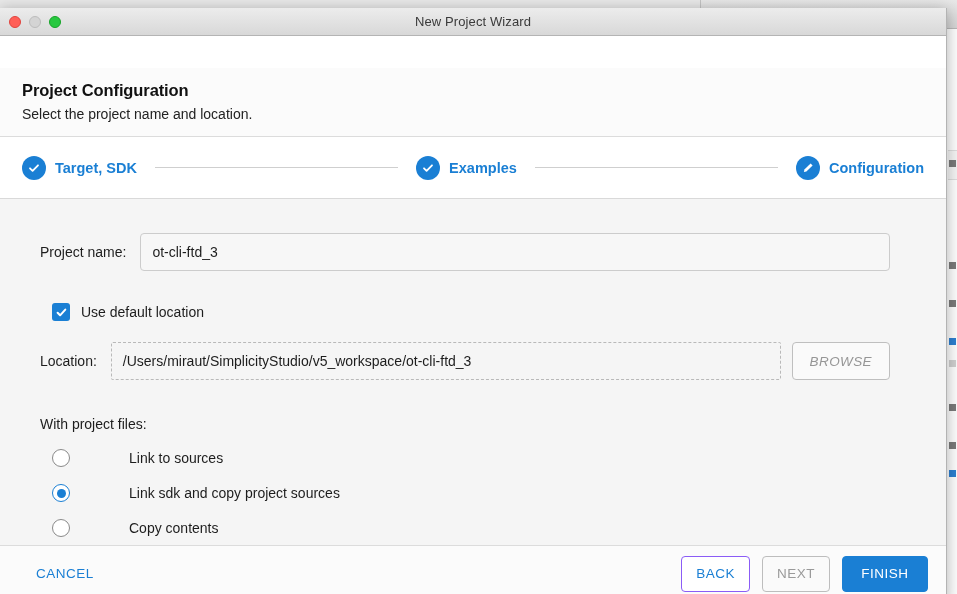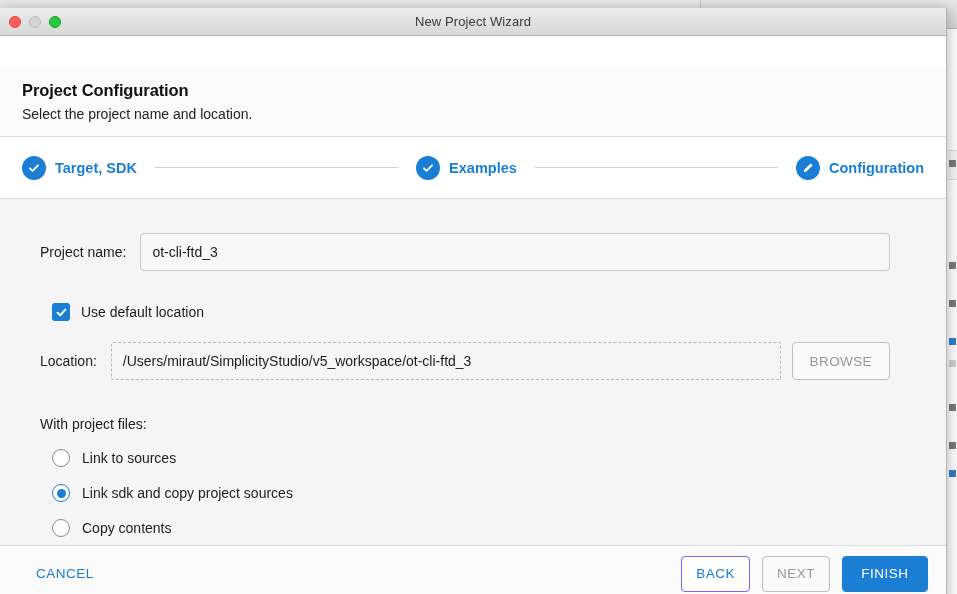--- a/index.html
+++ b/index.html
@@ -243,20 +243,21 @@
     padding: 0 17px;
     border: 1px solid #bfbfbf;
     border-radius: 4px;
     background: #fafafa;
     color: #969696;
     font-size: 13.5px;
     letter-spacing: 0.4px;
     display: flex;
     align-items: center;
     justify-content: center;
+    font-style: italic;
   }
 
   .group-title {
     font-size: 14px;
     color: #1d1d1d;
     padding-left: 40px;
     margin-top: 36px;
   }
   .radio-row {
     display: flex;
@@ -280,20 +281,21 @@
   .radio.checked { border-color: #1a7fd4; }
   .radio .inner {
     width: 9px;
     height: 9px;
     border-radius: 50%;
     background: #1a7fd4;
   }
   .radio-label {
     font-size: 14px;
     color: #1d1d1d;
+    margin-left: 47px;
   }
 
   
   .footer {
     flex: 0 0 auto;
     height: 56px;
     background: #fbfbfb;
     border-top: 1px solid #dcdcdc;
     display: flex;
     align-items: center;

